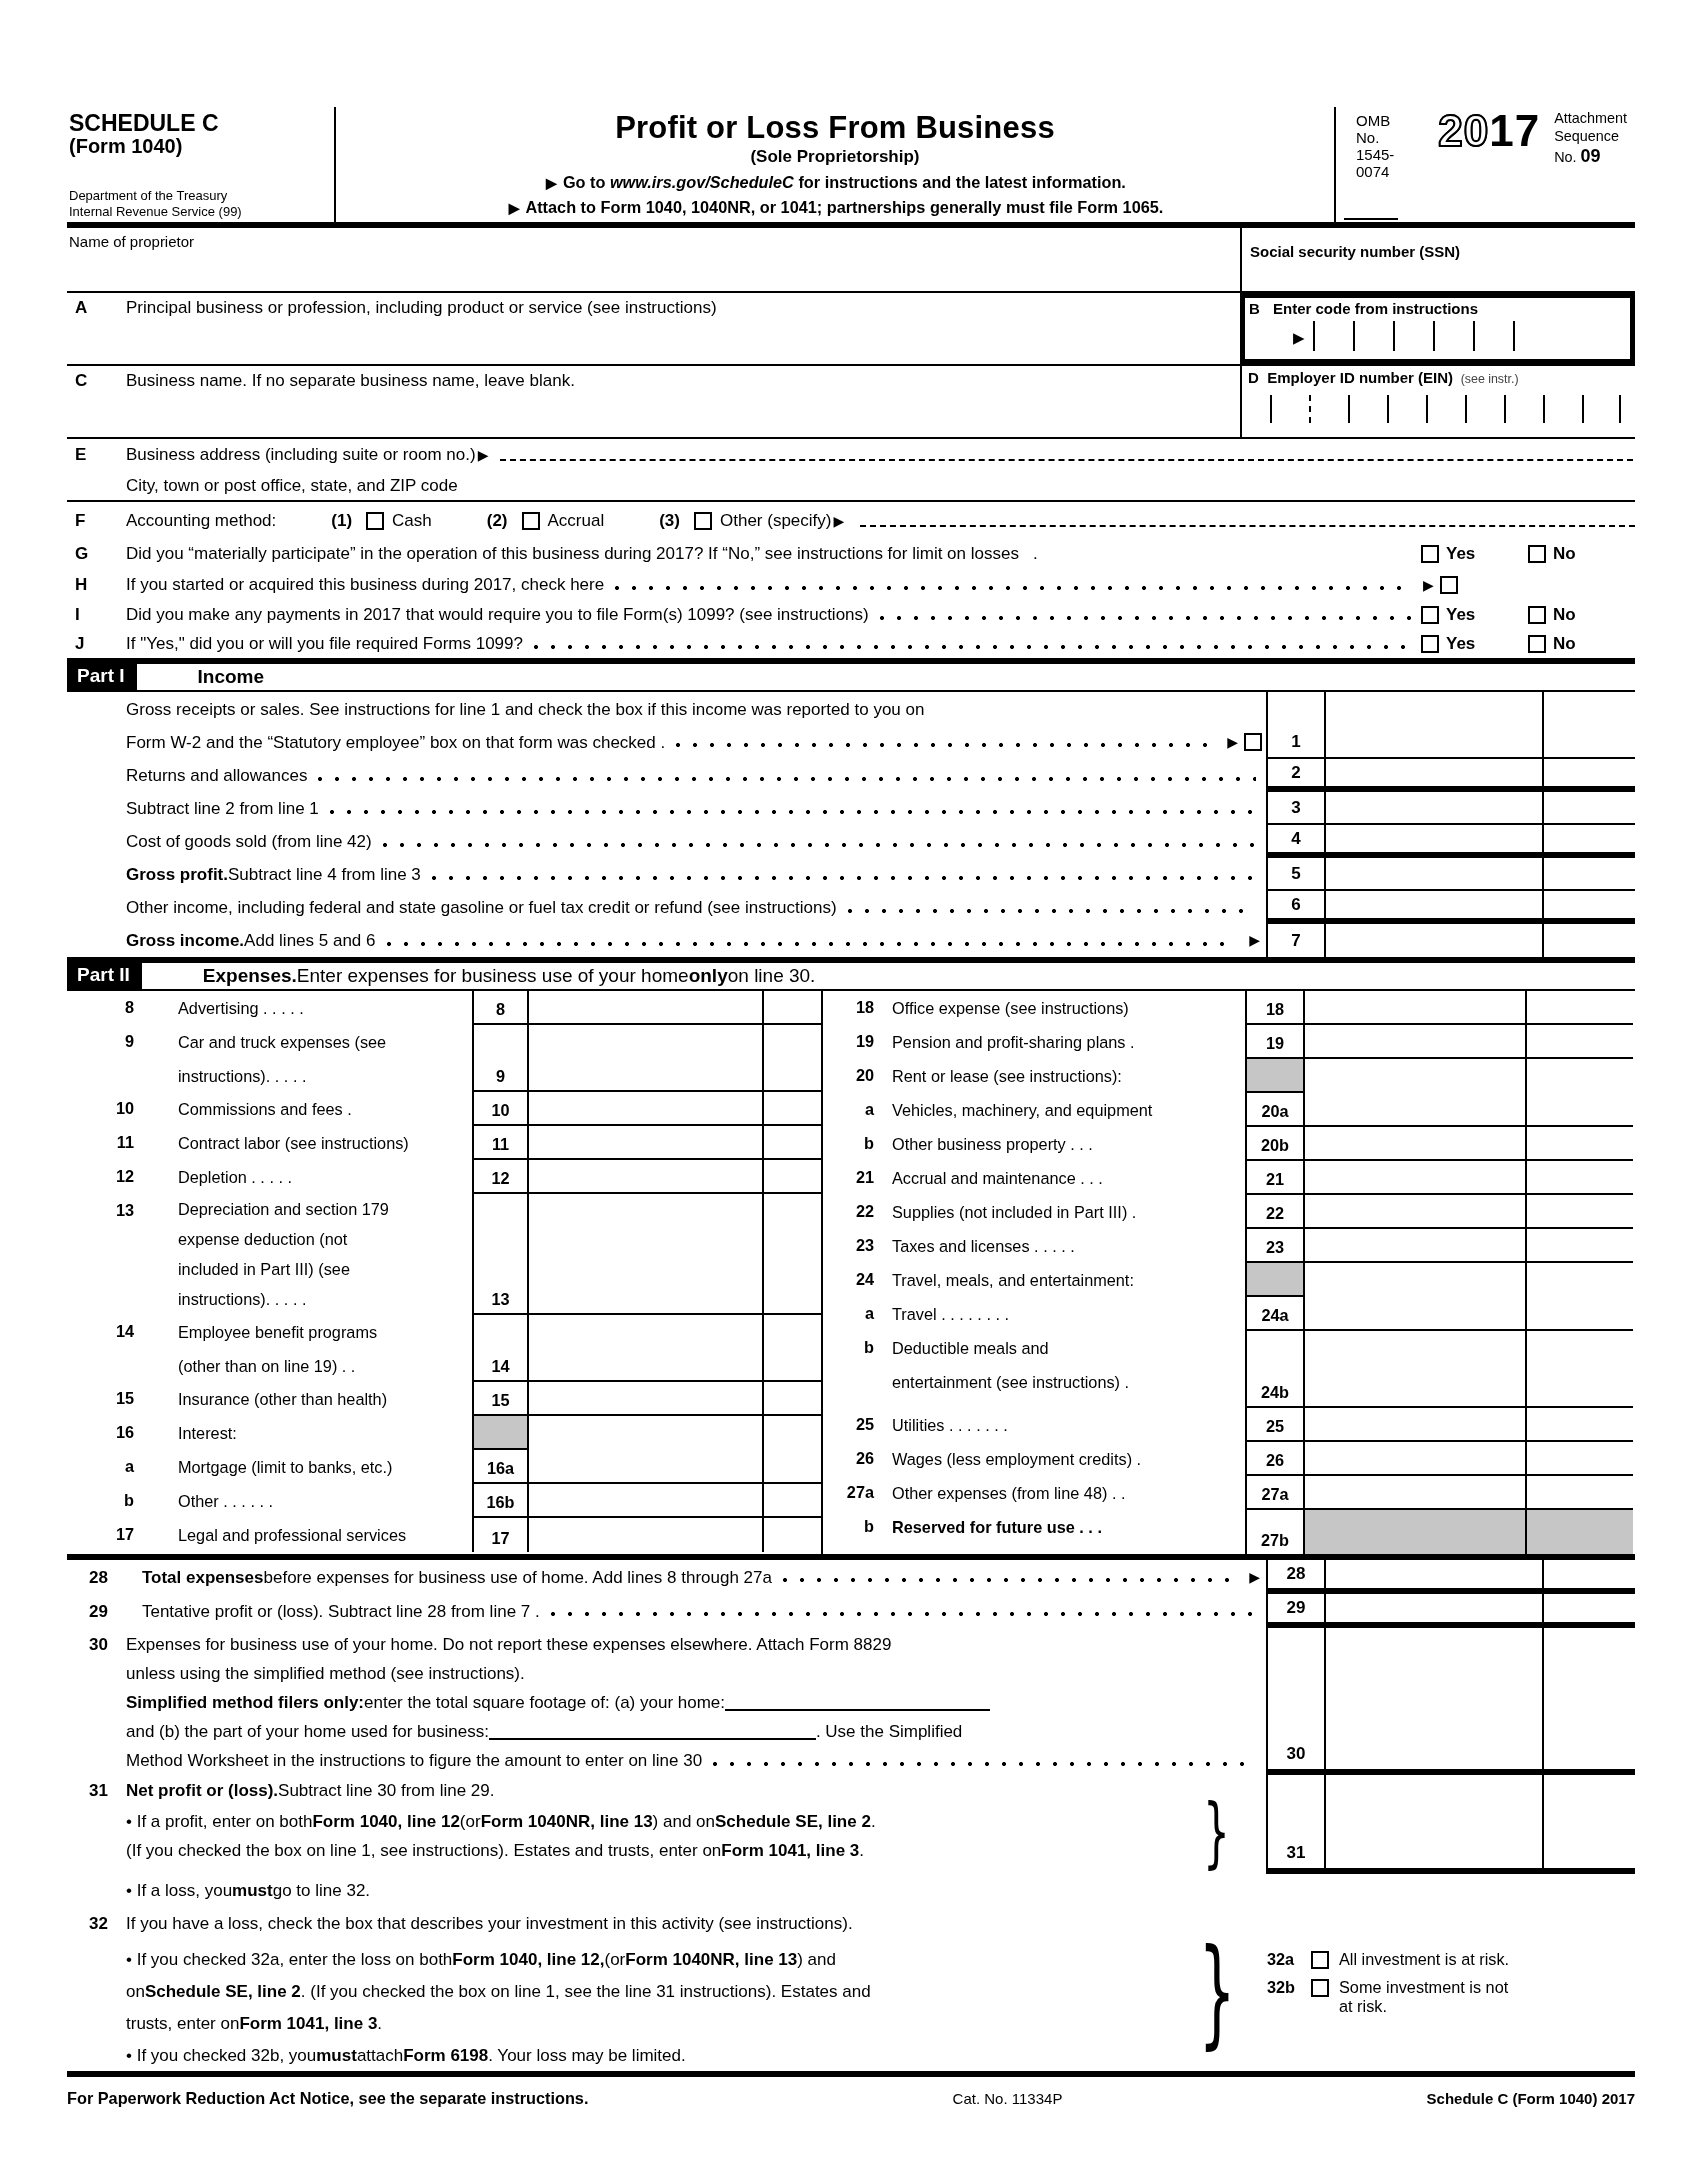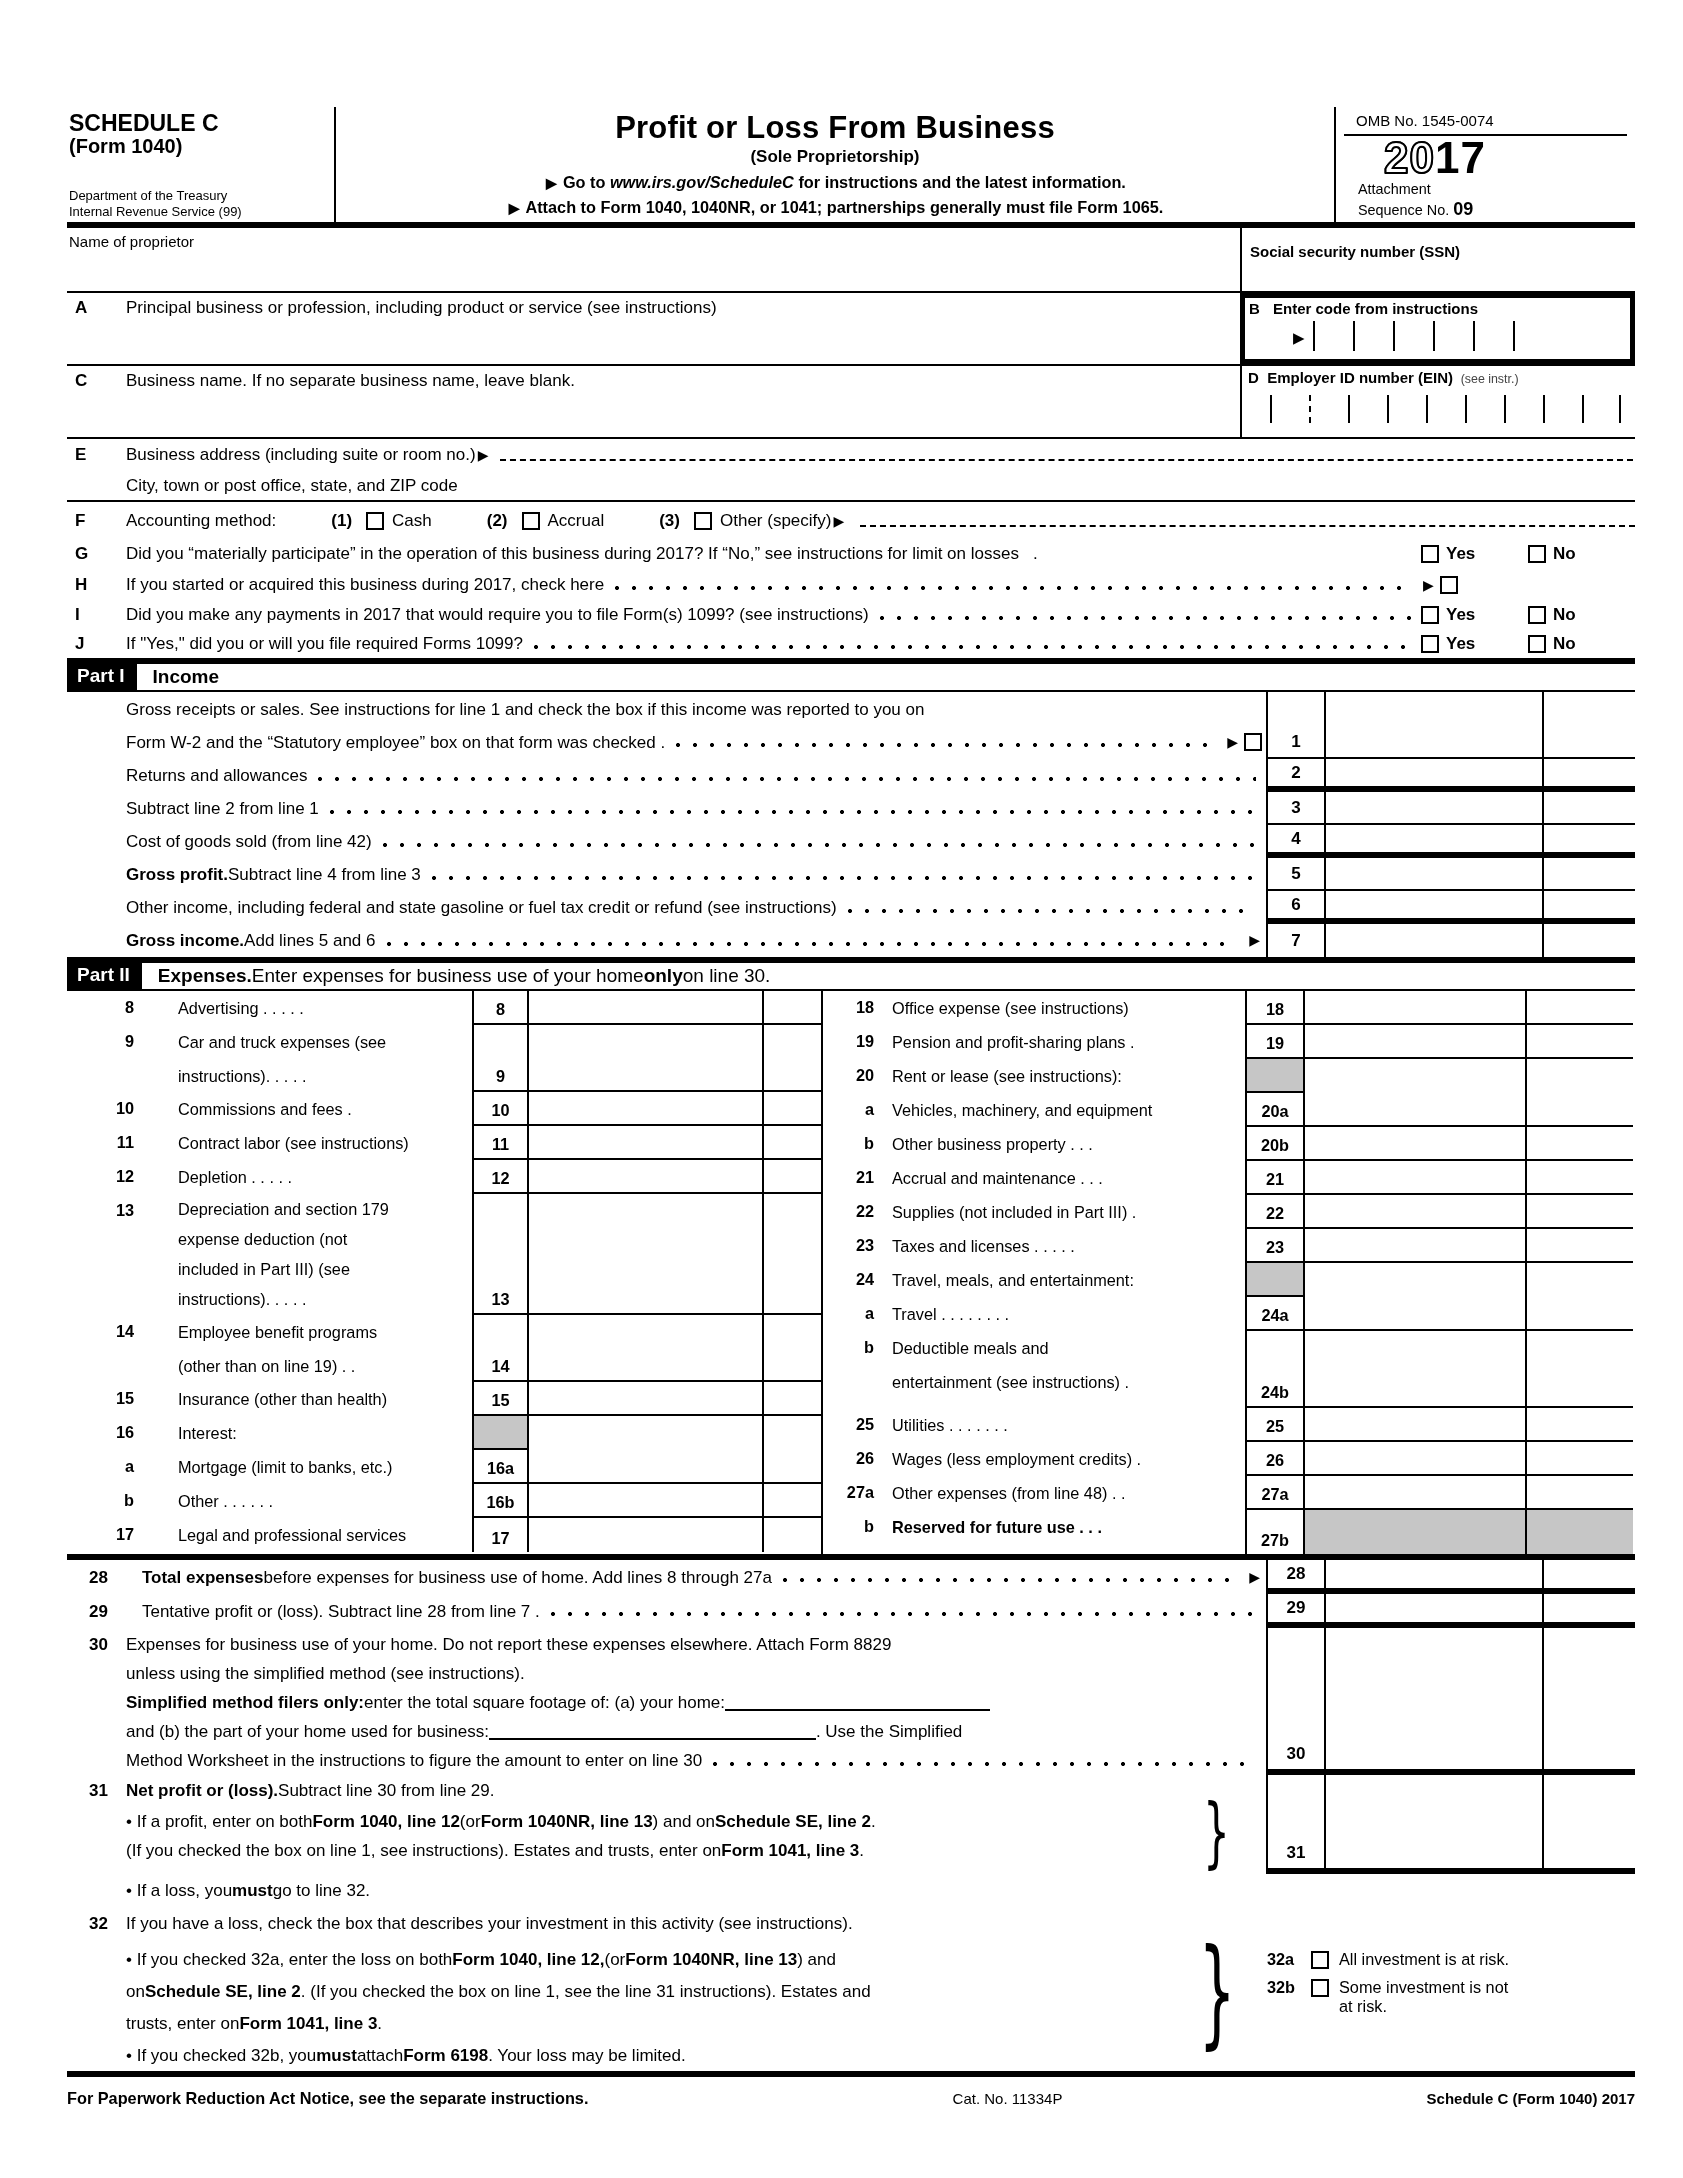--- a/index.html
+++ b/index.html
@@ -13,21 +13,21 @@
   .hdr { display: flex; height: 121px; border-bottom: 6px solid #000; }
   .hdr-left { width: 269px; border-right: 2px solid #000; padding: 4px 6px 2px 2px;
     display: flex; flex-direction: column; }
   .hdr-left .sched { font-size: 23px; font-weight: bold; line-height: 1.05; }
   .hdr-left .formno { font-size: 20px; font-weight: bold; }
   .hdr-left .dept { margin-top: auto; font-size: 13px; line-height: 1.25; }
   .hdr-center { flex: 1; border-right: 2px solid #000; text-align: center; padding-top: 3px; }
   .hdr-center .title { font-size: 31px; font-weight: bold; letter-spacing: 0.2px; }
   .hdr-center .subtitle { font-size: 17px; font-weight: bold; margin-top: 1px; }
   .hdr-center .instr { font-size: 16.3px; font-weight: bold; margin-top: 6px; }
-  .hdr-right { width: 299px; padding: 2px 8px; display: flex; flex-direction: column; }
+  .hdr-right { width: 299px; padding: 2px 8px; display: flex; }
   .omb { font-size: 15px; padding: 3px 0 5px 12px; border-bottom: 2px solid #000; }
   .year { font-size: 44px; font-weight: bold; line-height: 1.0; padding-left: 40px; letter-spacing: 1px; }
   .year .outline { color: #fff; -webkit-text-stroke: 2px #000;
     text-shadow: -1px 0 #000, 1px 0 #000, 0 -1px #000, 0 1px #000; }
   .attach { font-size: 14.4px; line-height: 1.25; padding-left: 14px; }
   .attach .seqno { font-size: 18px; font-weight: bold; }
   .arrow { font-size: 14px; margin: 0 6px 0 2px; flex: none; }
 
   
   .idrow { display: flex; border-bottom: 2px solid #000; }
@@ -70,21 +70,21 @@
   .leader { flex: 1 1 auto; min-width: 24px; height: 8px; margin: 8px 10px 0 10px;
     background-image: radial-gradient(circle at 3px 3px, #000 1.7px, transparent 2.3px);
     background-size: 17px 8px; background-repeat: repeat-x; background-position: left center; }
   .yn { width: 214px; flex: none; display: flex; align-items: center; }
   .yn .grp { display: flex; align-items: center; width: 107px; }
   .yn .cb { margin-right: 7px; }
   .yn .lab { font-weight: bold; }
 
   
   .partbar { display: flex; align-items: stretch; height: 34px; border-top: 6px solid #000;
-    border-bottom: 2px solid #000; }
+    border-bottom: 2px solid #000; gap: 45px; }
   .badge { background: #000; color: #fff; font-weight: bold; font-size: 19px;
     display: flex; align-items: center; padding: 0 12px 2px 10px; flex: none; }
   .bartitle { display: flex; align-items: center; padding-left: 16px; font-size: 19px; }
   .bartitle .rest { font-weight: normal; }
 
   
   .irow { display: flex; align-items: stretch; }
   .ilabel { flex: 1; display: flex; flex-direction: column; justify-content: center; }
   .iline { display: flex; align-items: center; line-height: 33px; padding-left: 59px; }
   .iline .cb { margin-right: 4px; }

